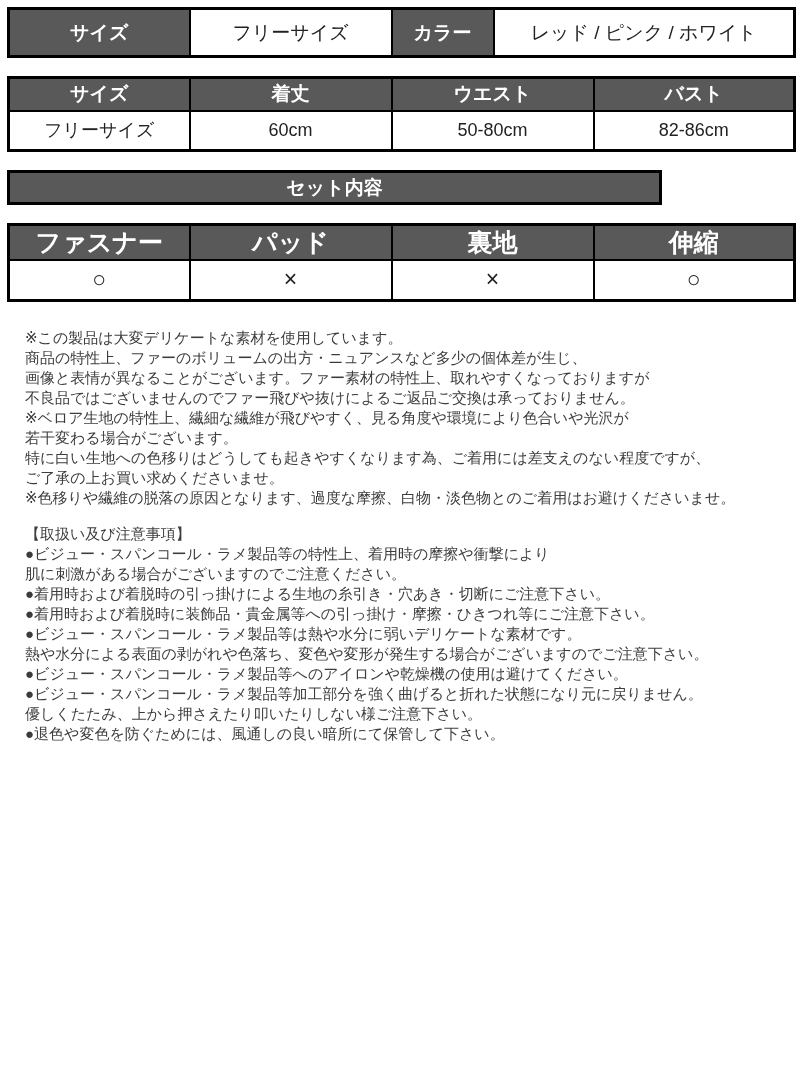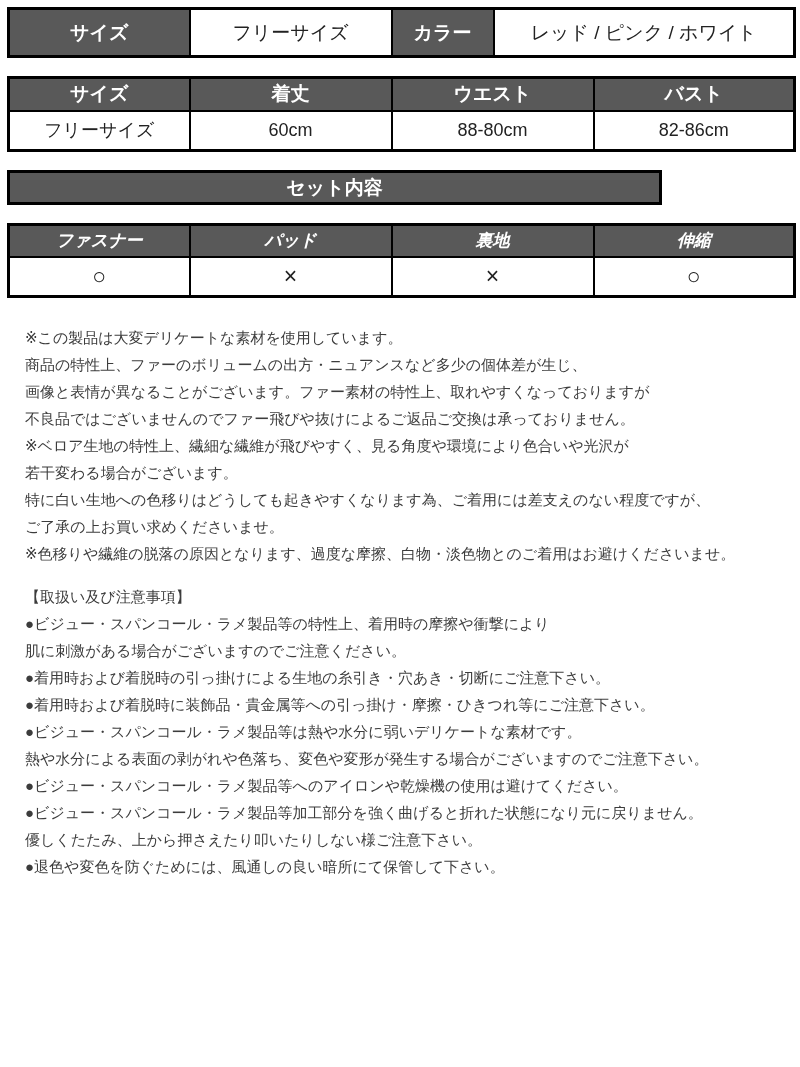--- a/index.html
+++ b/index.html
@@ -41,27 +41,27 @@
   .t2 .data td { height: 40px; font-size: 18px; color: #222222; }
 
   
   .t3 .head td { height: 32px; font-size: 19px; }
   .t3 .body td {
     height: 58px; font-size: 18px; color: #222222;
     white-space: pre-line; line-height: 26px;
   }
 
   
-  .t4 .head td { height: 32px; font-size: 17px; font-style: italic; }
+  .t4 .head td { height: 32px; font-size: 25px; }
   .t4 .data td { height: 40px; font-size: 23px; color: #222222; }
 
   .notes-block {
     margin: 26px 0 0 18px;
     font-size: 15px;
-    line-height: 27px;
+    line-height: 20px;
     color: #3c3c3c;
     white-space: pre-line;
   }
   .care-block { margin-top: 16px; }
 </style>
 </head>
 <body>
 
 <div class="page">
 
@@ -92,21 +92,21 @@
     <tbody>
         <tr class="head">
       <td class="hd">サイズ</td>
       <td class="hd">着丈</td>
       <td class="hd">ウエスト</td>
       <td class="hd">バスト</td>
     </tr>
     <tr class="data">
       <td>フリーサイズ</td>
       <td>60cm</td>
-      <td>88-80cm</td>
+      <td>50-80cm</td>
       <td>82-86cm</td>
     </tr>
   </tbody>
     </table>
 
   <table class="t3">
     <tbody>
         <tr class="head">
       <td class="hd">セット内容</td>
     </tr>

